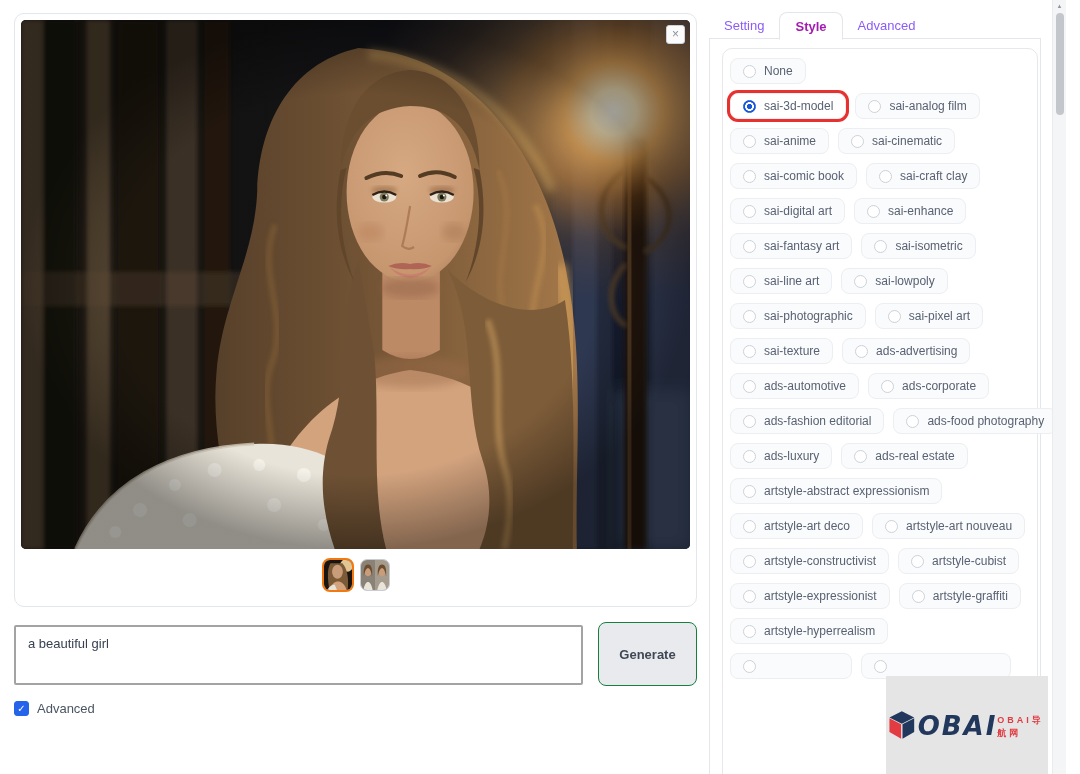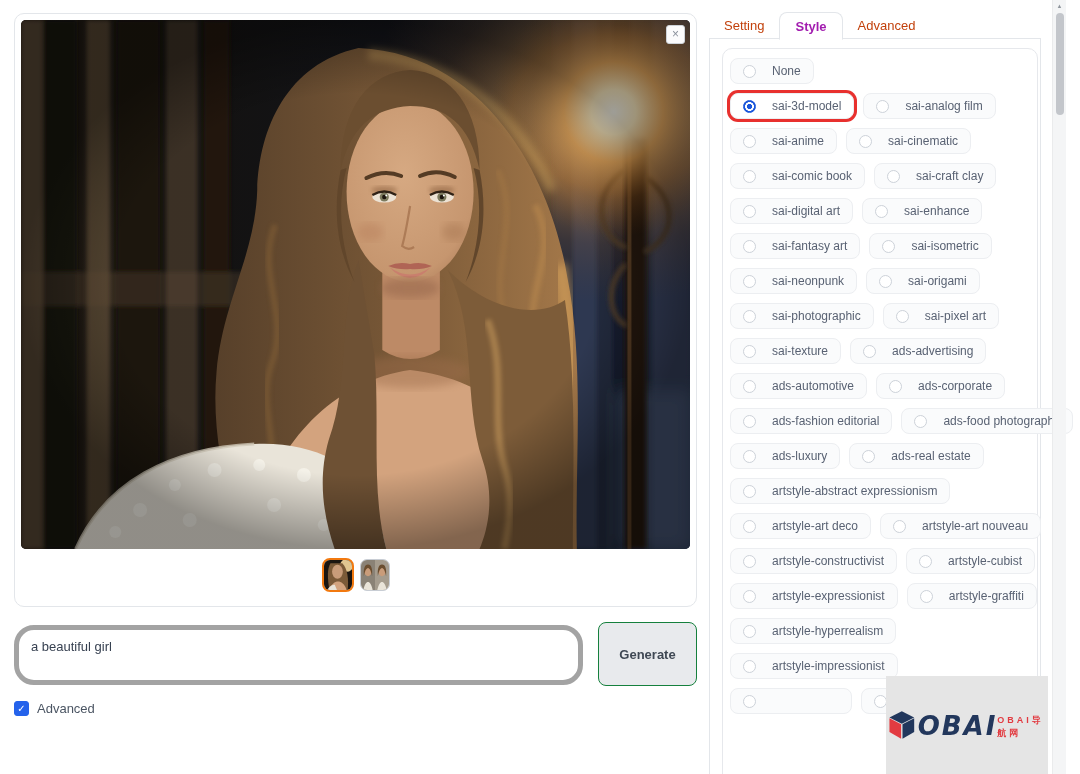--- a/index.html
+++ b/index.html
@@ -57,22 +57,22 @@
   .thumb.selected {
     border: 2px solid #f2790f;
     width: 32px; height: 34px;
     border-radius: 8px;
   }
 
   
   .prompt-input {
     position: absolute; left: 14px; top: 625px;
     width: 569px; height: 60px;
-    border: 5px solid #a3a3a3;
-    border-radius: 20px;
+    border: 2px solid #a3a3a3;
+    border-radius: 2px;
     padding: 9px 12px;
     font-family: "Liberation Sans", sans-serif;
     font-size: 13px;
     color: #374151;
     resize: none;
     outline: none;
   }
   .generate-btn {
     position: absolute; left: 598px; top: 622px;
     width: 99px; height: 64px;
@@ -105,21 +105,21 @@
     position: absolute; left: 709px; top: 10px;
     width: 332px; height: 29px;
     display: flex; align-items: flex-end;
     z-index: 2;
   }
   .tab {
     height: 28px;
     padding: 0 15px;
     display: flex; align-items: center;
     font-size: 13px;
-    color: #c2410c;
+    color: #8b5cf6;
     cursor: pointer;
     background: transparent;
     border-radius: 8px 8px 0 0;
   }
   .tab.active {
     background: #fff;
     border: 1px solid #e3e6ea;
     border-bottom: 1px solid #fff;
     color: #a21caf;
     font-weight: bold;
@@ -136,21 +136,21 @@
   .style-list {
     position: absolute; left: 722px; top: 48px;
     width: 316px; height: 780px;
     border: 1px solid #e6e8ec;
     border-radius: 10px;
     padding: 9px 7px;
     background: #fff;
   }
   .style-row { display: flex; gap: 9px; margin-bottom: 9px; }
   .style-btn {
-    display: inline-flex; align-items: center; gap: 16px;
+    display: inline-flex; align-items: center; gap: 8px;
     height: 26px;
     padding: 0 12px;
     background: #fafbfc;
     border: 1px solid #eceef1;
     border-radius: 8px;
     font-size: 12px;
     color: #596273;
     white-space: nowrap;
     cursor: pointer;
   }
@@ -436,25 +436,25 @@
         <span>sai-fantasy art</span>
       </div>
       <div class="style-btn">
         <span class="radio"></span>
         <span>sai-isometric</span>
       </div>
     </div>
     <div class="style-row">
       <div class="style-btn">
         <span class="radio"></span>
-        <span>sai-neonpunk</span>
-      </div>
-      <div class="style-btn">
-        <span class="radio"></span>
-        <span>sai-origami</span>
+        <span>sai-line art</span>
+      </div>
+      <div class="style-btn">
+        <span class="radio"></span>
+        <span>sai-lowpoly</span>
       </div>
     </div>
     <div class="style-row">
       <div class="style-btn">
         <span class="radio"></span>
         <span>sai-photographic</span>
       </div>
       <div class="style-btn">
         <span class="radio"></span>
         <span>sai-pixel art</span>
@@ -533,26 +533,20 @@
       </div>
       <div class="style-btn">
         <span class="radio"></span>
         <span>artstyle-graffiti</span>
       </div>
     </div>
     <div class="style-row">
       <div class="style-btn">
         <span class="radio"></span>
         <span>artstyle-hyperrealism</span>
-      </div>
-    </div>
-    <div class="style-row">
-      <div class="style-btn">
-        <span class="radio"></span>
-        <span>artstyle-impressionist</span>
       </div>
     </div>
     <div class="style-row">
       <div class="style-btn stub">
         <span class="radio"></span>
         <span></span>
       </div>
       <div class="style-btn stub">
         <span class="radio"></span>
         <span></span>

